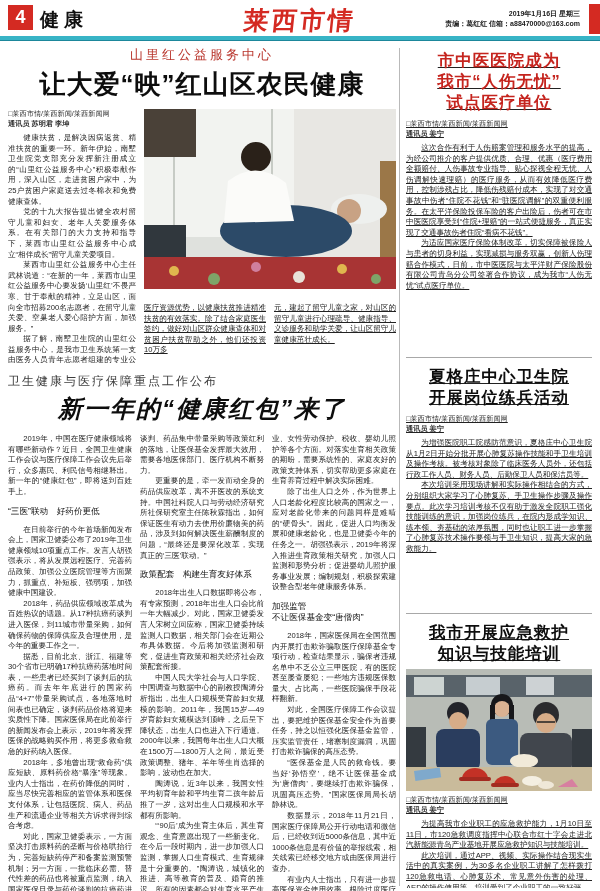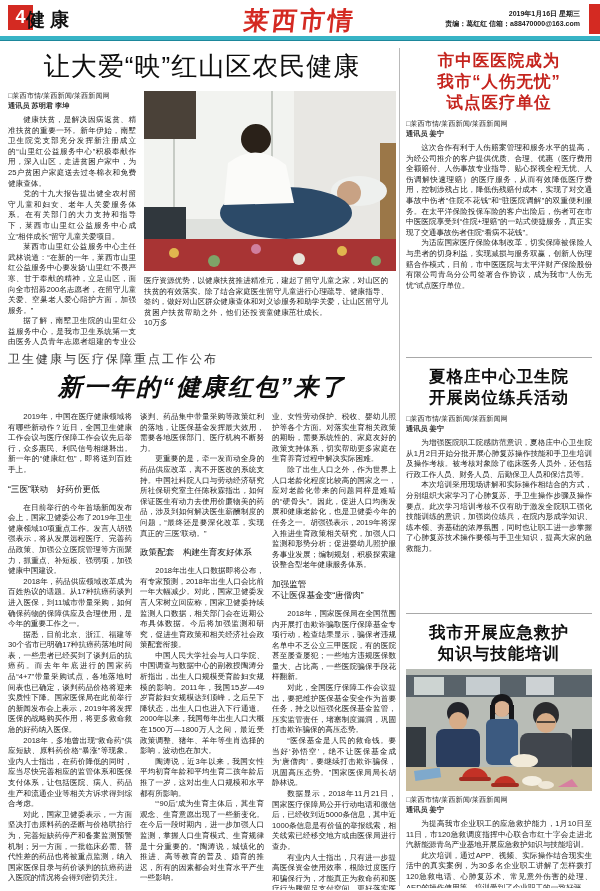--- a/index.html
+++ b/index.html
@@ -6,51 +6,51 @@
   body{
     width:600px;height:891px;position:relative;background:#ffffff;
     font-family:"Liberation Sans",sans-serif;color:#222;
     -webkit-font-smoothing:antialiased;overflow:hidden;
   }
   
   .hdr{position:absolute;top:0;left:0;width:600px;height:42px;}
   .teal-band{position:absolute;top:36px;left:0;width:600px;height:4px;background:#38b4c6;border-bottom:1px solid #1d879b;}
   .pagenum{position:absolute;left:8px;top:5px;width:25px;height:25px;background:#d42a22;color:#fff;
     font-size:18px;font-weight:bold;text-align:center;line-height:25px;}
-  .section-title{position:absolute;left:26px;top:7px;font-size:19px;font-weight:900;letter-spacing:5px;color:#111;}
+  .section-title{position:absolute;left:40px;top:7px;font-size:19px;font-weight:900;letter-spacing:5px;color:#111;}
   .masthead{position:absolute;left:50%;transform:translateX(-50%) skewX(-6deg);top:4px;
     font-family:"Liberation Serif",serif;font-weight:900;font-size:25px;color:#d42a22;letter-spacing:3px;}
   .hdr-meta{position:absolute;right:20px;top:9px;text-align:right;font-size:7px;line-height:10px;font-weight:bold;color:#1a1a1a;}
   .hdr-redblock{position:absolute;right:0;top:4px;width:11px;height:30px;background:#d42a22;}
   
   .left-sec{position:absolute;left:8px;top:46px;width:388px;}
   .vrule{position:absolute;left:399px;top:48px;height:838px;width:1px;background:#b9b9b9;}
   .right-sec{position:absolute;left:406px;top:46px;width:186px;height:842px;overflow:hidden;}
   
   .kicker{text-align:center;font-size:13px;letter-spacing:3px;color:#b9352c;}
-  .a1-headline{text-align:center;font-size:26px;font-weight:400;letter-spacing:1px;color:#0d0d0d;margin-top:3px;}
+  .a1-headline{text-align:center;font-size:26px;font-weight:700;letter-spacing:1px;color:#0d0d0d;margin-top:3px;}
   .byline{font-size:7.2px;line-height:10px;color:#333;margin:0 0 4px 0;}
   .byline .auth{font-weight:bold;}
   p.body{font-size:7.6px;line-height:10.6px;text-align:justify;text-indent:2em;margin:0;color:#232323;}
   p.cont{text-indent:0;}
   .a1-body{display:flex;margin-top:7px;}
   .a1-col1{width:128px;flex:none;height:254px;overflow:hidden;}
   .a1-right{width:252px;margin-left:8px;flex:none;}
   .photo1{width:252px;height:180px;display:block;}
-  .a1-cols{display:flex;margin-top:5px;height:64px;overflow:hidden;}
+  .a1-cols{display:flex;gap:8px;margin-top:14px;height:64px;overflow:hidden;text-decoration:underline;}
   .a1-cols>div{width:122px;flex:none;}
   
   .mid{margin-top:6px;}
   .m-kicker{text-align:left;font-size:12px;letter-spacing:2px;color:#3c3c3c;}
   .m-headline{text-align:center;font-size:24px;font-weight:900;letter-spacing:2px;color:#0d0d0d;margin:3px 0 9px 0;font-style:italic;}
   .m-body{display:flex;gap:8px;height:478px;overflow:hidden;}
   .m-col{width:124px;flex:none;}
   .subhead{font-weight:normal;font-size:8.6px;margin:8px 0;color:#111;line-height:11px;}
   
-  .r-art{overflow:hidden;}
+  .r-art{overflow:hidden;text-decoration:underline;}
   .r1{height:306px;}
   .r2{height:246px;}
   .r3{height:272px;}
   .r-headline{text-align:center;font-weight:900;font-size:16.5px;line-height:21px;letter-spacing:1px;color:#0d0d0d;margin-top:4px;}
   .r1 .r-headline{color:#c5241e;}
   .r-rule{border-top:1px solid #a8a8a8;margin:5px 0 4px 0;}
   .r-byline{margin-top:6px;}
   .photo2{width:186px;height:122px;display:block;margin:5px 0 4px 0;}
 </style>
 </head>
@@ -66,20 +66,21 @@
   </div>
   <div class="hdr-redblock"></div>
   <div class="teal-band"></div>
 </div>
 
 <div class="vrule"></div>
 
 <div class="left-sec">
 
   <div>
+    <div class="kicker">山里红公益服务中心</div>
     <div class="a1-headline">让大爱“映”红山区农民健康</div>
     <div class="a1-body">
       <div class="a1-col1">
         <p class="byline">
           <span>□莱西市情/莱西新闻/莱西新闻网</span><br>
           <span class="auth">通讯员 苏明君 李坤</span>
         </p>
         <p class="body">健康扶贫，是解决因病返贫、精准扶贫的重要一环。新年伊始，南墅卫生院党支部充分发挥新注册成立的“山里红公益服务中心”积极奉献作用，深入山区，走进贫困户家中，为25户贫困户家庭送去过冬棉衣和免费健康查体。</p>
         <p class="body">党的十九大报告提出健全农村留守儿童和妇女、老年人关爱服务体系。在有关部门的大力支持和指导下，莱西市山里红公益服务中心成立“相伴成长”留守儿童关爱项目。</p>
         <p class="body">莱西市山里红公益服务中心主任武林说道：“在新的一年，莱西市山里红公益服务中心要发扬‘山里红’不畏严寒、甘于奉献的精神，立足山区，面向全市招募200名志愿者，在留守儿童关爱、空巢老人爱心陪护方面，加强服务。”</p>

